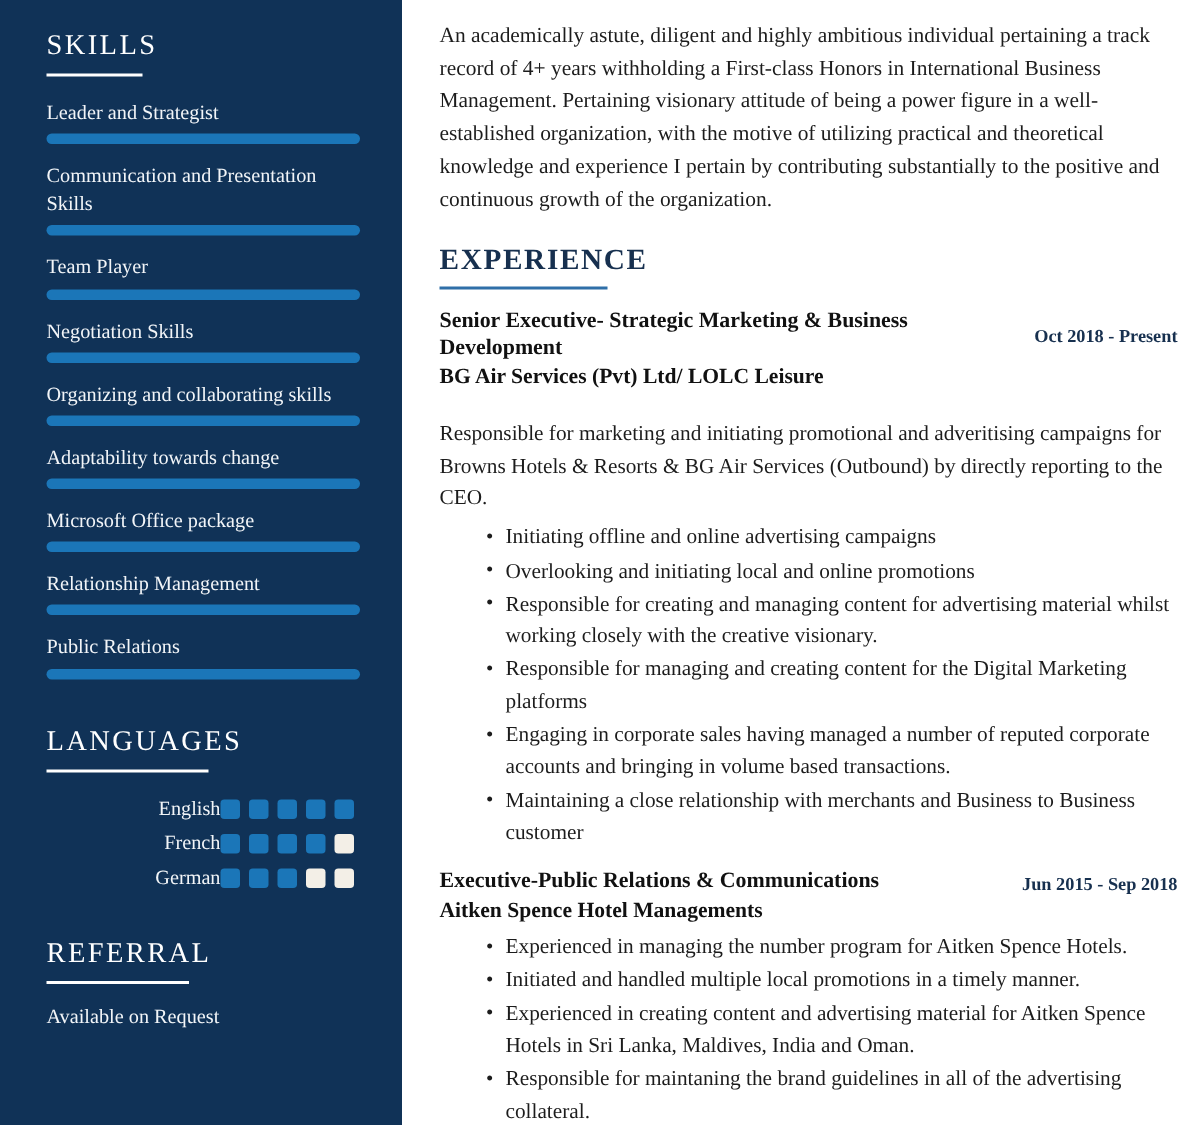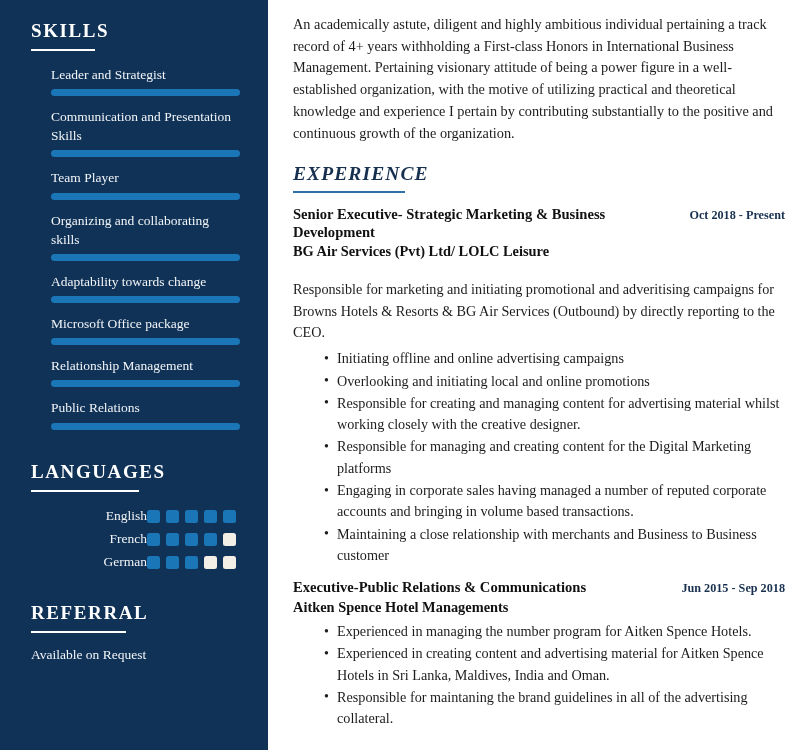--- a/index.html
+++ b/index.html
@@ -23,37 +23,37 @@
     height: 750px;
     background: #103257;
     padding: 20px 28px 0 31px;
     color: #ffffff;
     overflow: hidden;
     position: relative;
   }
 
   .side-heading {
     font-size: 19px;
-    font-weight: bold;
+    font-weight: normal;
     letter-spacing: 1.6px;
     color: #ffffff;
     font-family: "Liberation Serif", "DejaVu Serif", serif;
   }
 
   .side-rule {
     height: 2px;
     background: #ffffff;
     margin-top: 7px;
     margin-bottom: 14px;
   }
   .side-rule.w-skills { width: 64px; }
   .side-rule.w-languages { width: 108px; }
   .side-rule.w-referral { width: 95px; }
 
-  .skill-item { margin-bottom: 11px; margin-left: 20px; }
+  .skill-item { margin-bottom: 11px; }
 
   .skill-label {
     font-size: 13.5px;
     line-height: 1.42;
     color: #f2f5f8;
     margin-bottom: 5px;
   }
 
   .skill-track {
     height: 7px;
@@ -116,36 +116,35 @@
     text-align: left;
   }
 
   .main-section { margin-top: 19px; }
 
   .main-heading {
     font-size: 19.5px;
     font-weight: bold;
     letter-spacing: 1.1px;
     color: #17304f;
-    font-style: italic;
   }
 
   .main-rule {
     height: 1.5px;
     background: #2f6fa8;
     margin-top: 6px;
     width: 112px;
   }
 
   .job { margin-top: 13px; }
 
   .job-head {
     display: flex;
     justify-content: space-between;
-    align-items: flex-start;
+    align-items: center;
   }
 
   .job-title {
     font-size: 14.6px;
     font-weight: bold;
     color: #111111;
     line-height: 1.22;
     max-width: 380px;
   }
 
@@ -209,20 +208,24 @@
         <div class="skill-item">
           <div class="skill-label">Leader and Strategist</div>
           <div class="skill-track"></div>
         </div>
         <div class="skill-item">
           <div class="skill-label">Communication and Presentation Skills</div>
           <div class="skill-track"></div>
         </div>
         <div class="skill-item">
           <div class="skill-label">Team Player</div>
+          <div class="skill-track"></div>
+        </div>
+        <div class="skill-item">
+          <div class="skill-label">Negotiation Skills</div>
           <div class="skill-track"></div>
         </div>
         <div class="skill-item">
           <div class="skill-label">Organizing and collaborating skills</div>
           <div class="skill-track"></div>
         </div>
         <div class="skill-item">
           <div class="skill-label">Adaptability towards change</div>
           <div class="skill-track"></div>
         </div>
@@ -301,34 +304,35 @@
         <div class="job">
           <div class="job-head">
             <div class="job-title">Senior Executive- Strategic Marketing &amp; Business Development</div>
             <div class="job-date">Oct 2018 - Present</div>
           </div>
           <div class="job-company">BG Air Services (Pvt) Ltd/ LOLC Leisure</div>
           <div class="job-desc">Responsible for marketing and initiating promotional and adveritising campaigns for Browns Hotels &amp; Resorts &amp; BG Air Services (Outbound) by directly reporting to the CEO.</div>
           <ul class="job-bullets">
             <li>Initiating offline and online advertising campaigns</li>
             <li>Overlooking and initiating local and online promotions</li>
-            <li>Responsible for creating and managing content for advertising material whilst working closely with the creative designer.</li>
+            <li>Responsible for creating and managing content for advertising material whilst working closely with the creative visionary.</li>
             <li>Responsible for managing and creating content for the Digital Marketing platforms</li>
             <li>Engaging in corporate sales having managed a number of reputed corporate accounts and bringing in volume based transactions.</li>
             <li>Maintaining a close relationship with merchants and Business to Business customer</li>
           </ul>
         </div>
         <div class="job">
           <div class="job-head">
             <div class="job-title">Executive-Public Relations &amp; Communications</div>
             <div class="job-date">Jun 2015 - Sep 2018</div>
           </div>
           <div class="job-company">Aitken Spence Hotel Managements</div>
           <ul class="job-bullets">
             <li>Experienced in managing the number program for Aitken Spence Hotels.</li>
+            <li>Initiated and handled multiple local promotions in a timely manner.</li>
             <li>Experienced in creating content and advertising material for Aitken Spence Hotels in Sri Lanka, Maldives, India and Oman.</li>
             <li>Responsible for maintaning the brand guidelines in all of the advertising collateral.</li>
           </ul>
         </div>
       </div>
   </section>
 
 </main>
 
 </body></html>

